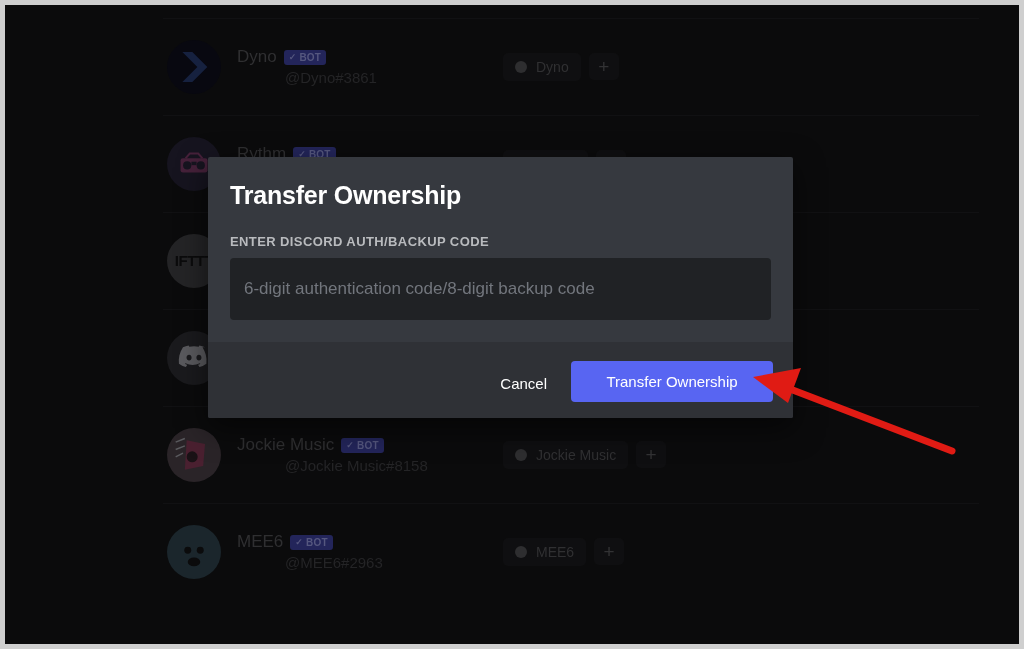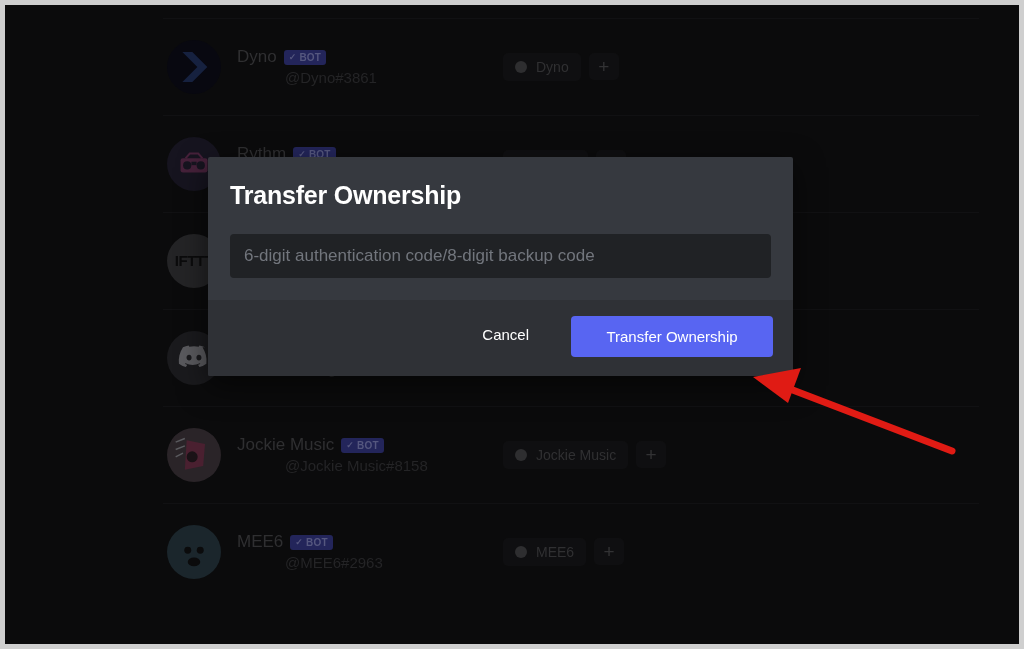--- a/index.html
+++ b/index.html
@@ -203,39 +203,39 @@
   #modal-field-label {
     color: #b9bbbe;
     font-size: 13px;
     font-weight: bold;
     letter-spacing: 0.4px;
     margin-bottom: 9px;
   }
   #auth-code-input {
     display: block;
     width: 100%;
-    height: 44px;
+    height: 62px;
     background: #202225;
     border: none;
     border-radius: 4px;
     padding: 0 14px;
     color: #dcddde;
     font-size: 17px;
     font-family: "Liberation Sans", sans-serif;
     outline: none;
   }
   #auth-code-input::placeholder { color: #72767d; }
 
   #modal-footer {
     background: #2f3136;
     padding: 16px 20px;
     display: flex;
-    align-items: flex-start;
+    align-items: flex-end;
     justify-content: flex-end;
-    gap: 24px;
+    gap: 6px;
     height: 76px;
   }
   #cancel-button {
     background: transparent;
     border: none;
     color: #ffffff;
     font-size: 15px;
     font-family: "Liberation Sans", sans-serif;
     padding: 10px 18px;
     cursor: pointer;
@@ -408,20 +408,21 @@
               </div>
               <div class="add-role-btn">+</div>
             </div>
           </div>
         </div>
     </div>
 
     <div id="modal">
       <div id="modal-body">
         <div id="modal-title">Transfer Ownership</div>
+        <div id="modal-field-label">ENTER DISCORD AUTH/BACKUP CODE</div>
         <input id="auth-code-input" type="text" placeholder="6-digit authentication code/8-digit backup code" style="">
       </div>
       <div id="modal-footer">
         <button id="cancel-button">Cancel</button>
         <button id="confirm-button">Transfer Ownership</button>
       </div>
     </div>
 
     <svg id="annotation-arrow" viewBox="0 0 1014 639" width="1014" height="639">
       <g>

